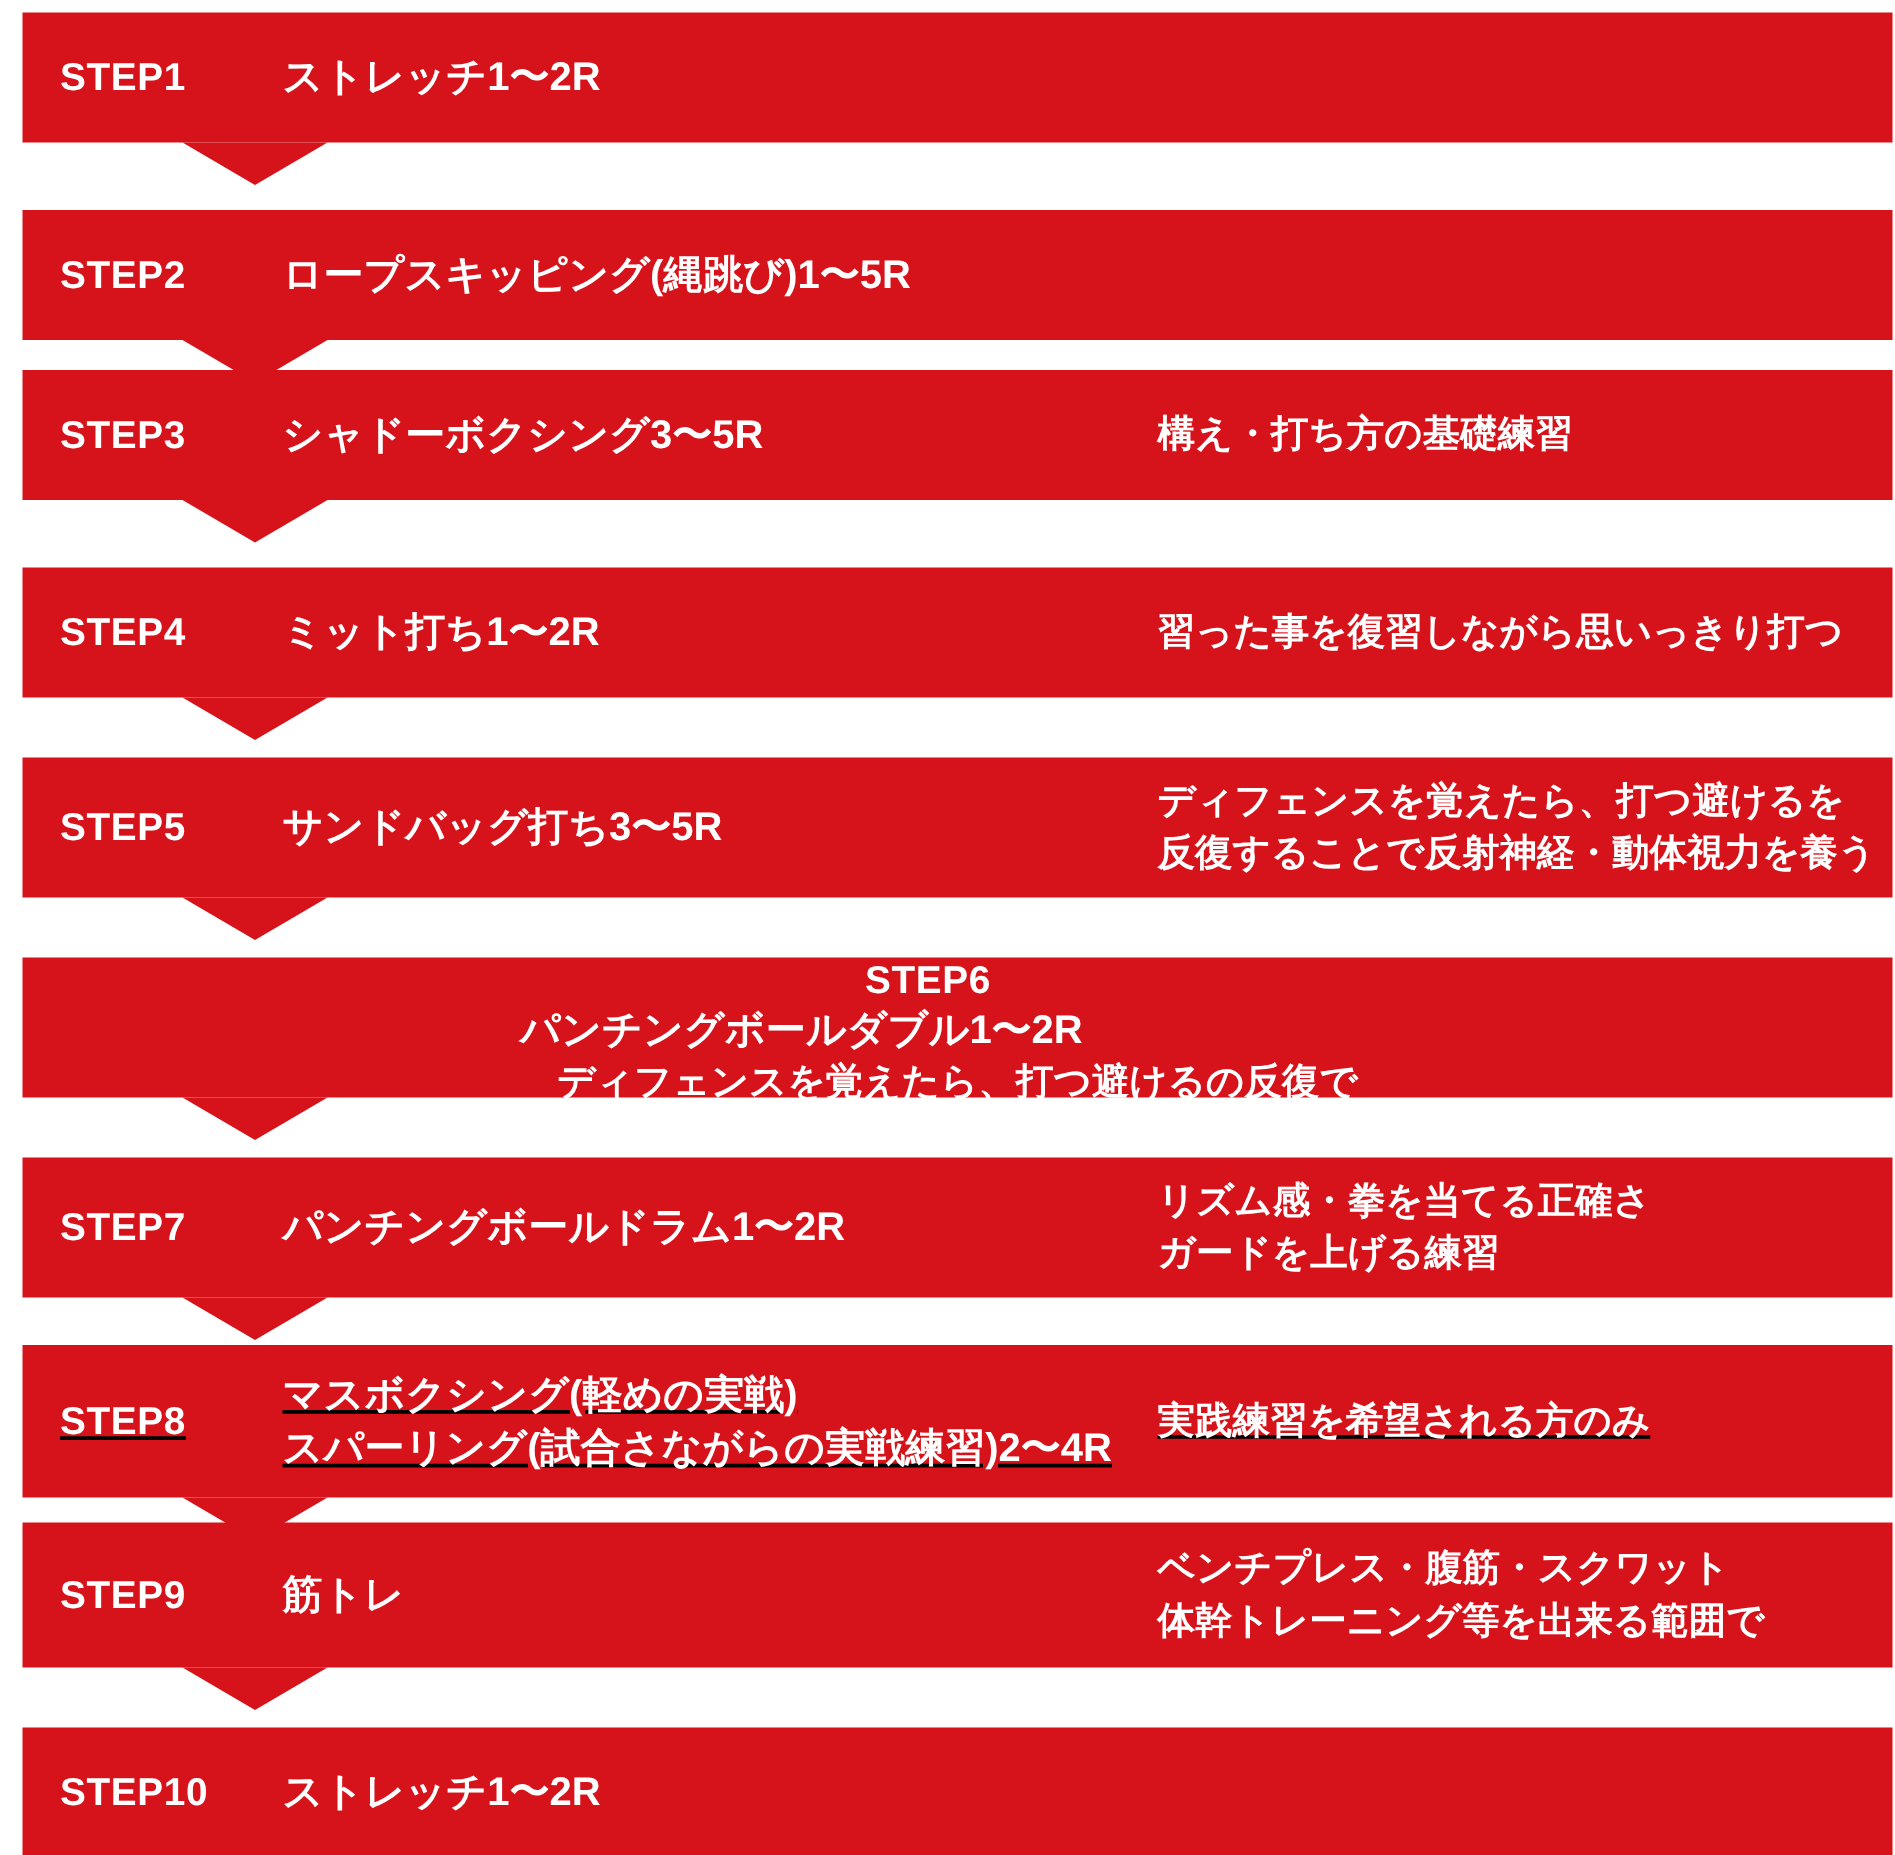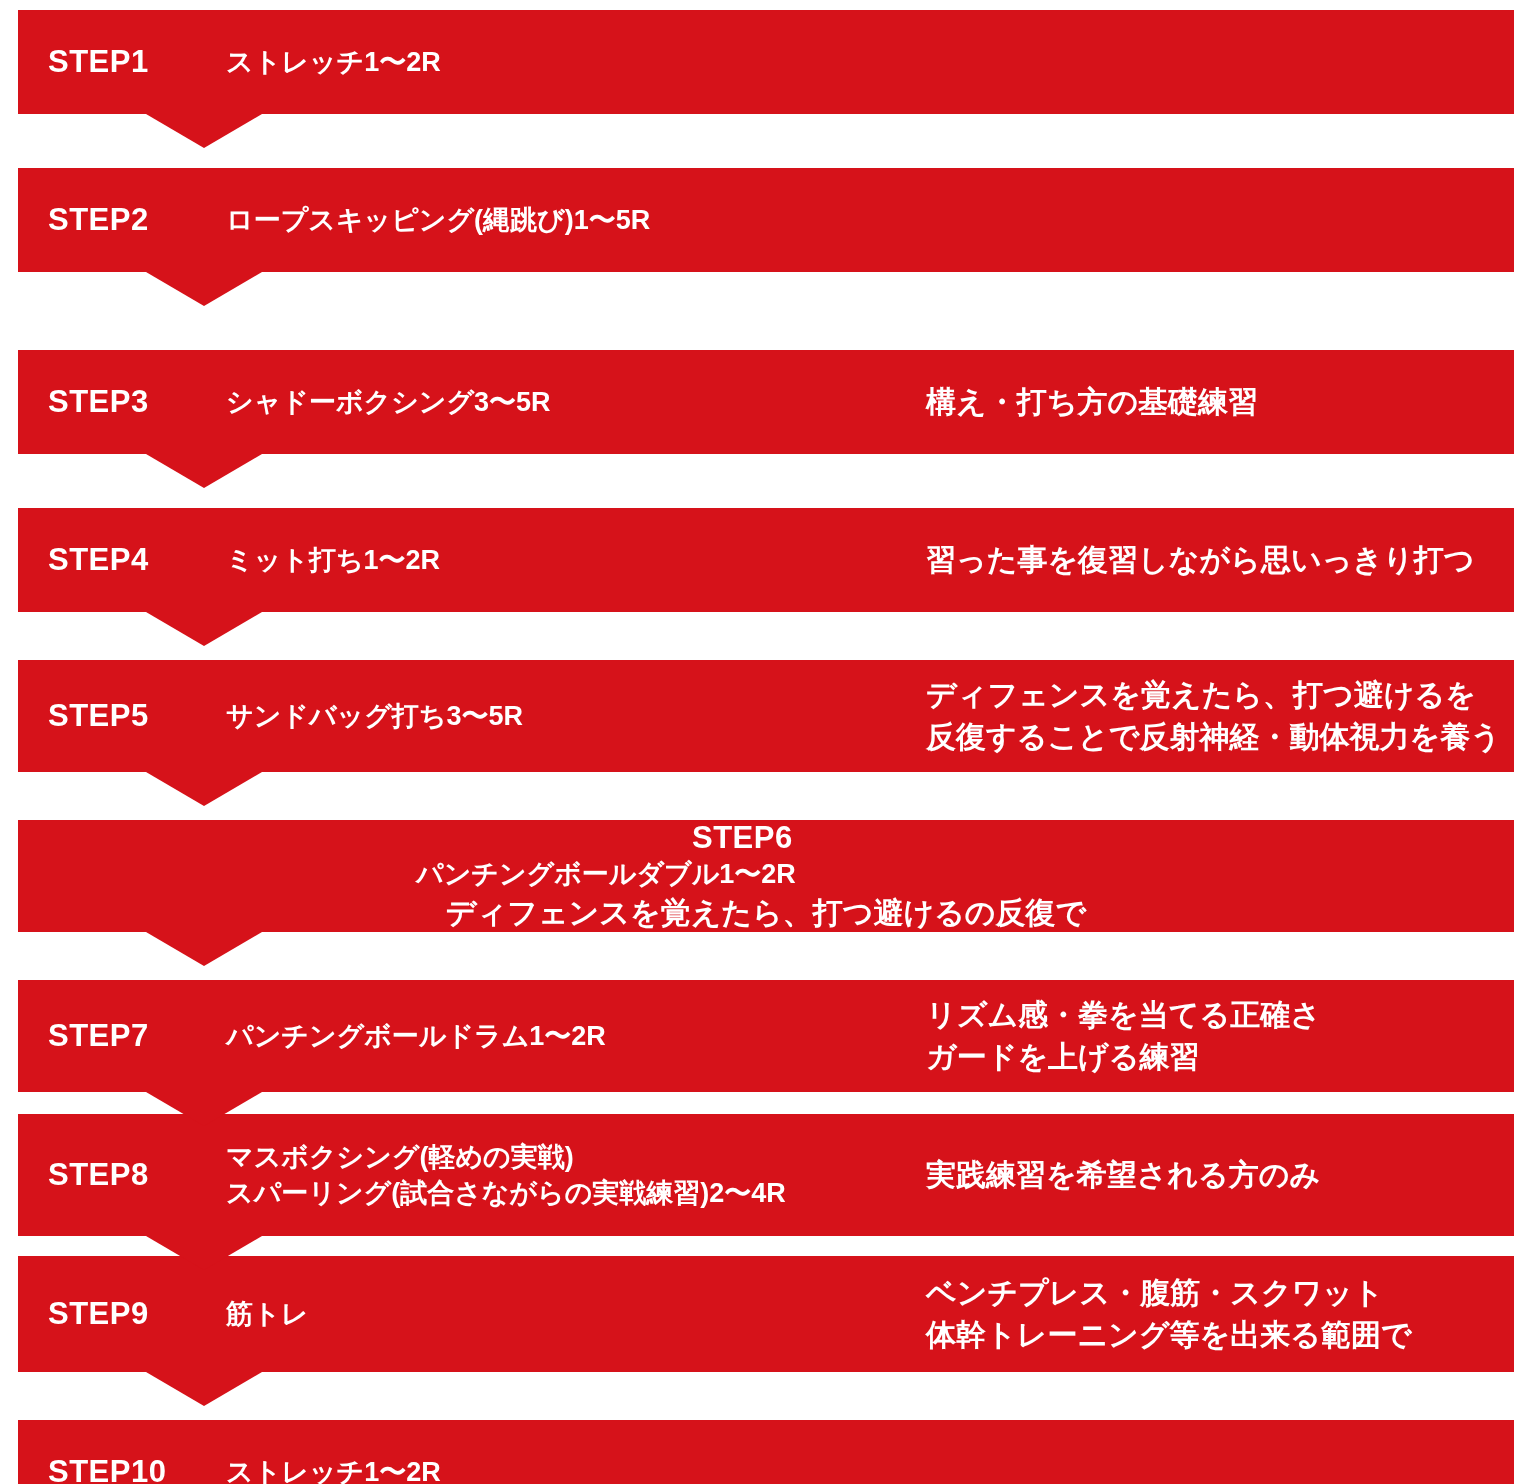--- a/index.html
+++ b/index.html
@@ -49,42 +49,42 @@
     font-weight: bold;
     font-size: 31px;
     letter-spacing: 0.5px;
     white-space: nowrap;
   }
   .step-title {
     flex: 0 0 auto;
     width: 700px;
     color: #ffffff;
     font-weight: bold;
-    font-size: 27px;
+    font-size: 32px;
     line-height: 1.35;
     white-space: pre-line;
   }
   .step-note {
     flex: 1 1 auto;
     color: #ffffff;
     font-size: 30px;
     line-height: 1.4;
     font-weight: 600;
     white-space: pre-line;
   }
 
   
   .r1  { height: 104px; margin-top: 10px; }
   .r2  { height: 104px; margin-top: 54px; }
-  .r3  { height: 104px; margin-top: 78px; }
+  .r3  { height: 104px; margin-top: 24px; }
   .r4  { height: 104px; margin-top: 54px; }
   .r5  { height: 112px; margin-top: 48px; }
   .r6  { height: 112px; margin-top: 48px; flex-direction: column; }
   .r7  { height: 112px; margin-top: 48px; }
-  .r8  { height: 122px; margin-top: 22px; }
+  .r8  { height: 122px; margin-top: 38px; text-decoration: underline; }
   .r9  { height: 116px; margin-top: 20px; }
   .r10 { height: 104px; margin-top: 48px; }
 </style>
 </head>
 <body>
 
 <div id="flow">
 
   <div class="step-row r1">
     <div class="step-label">STEP1</div>

